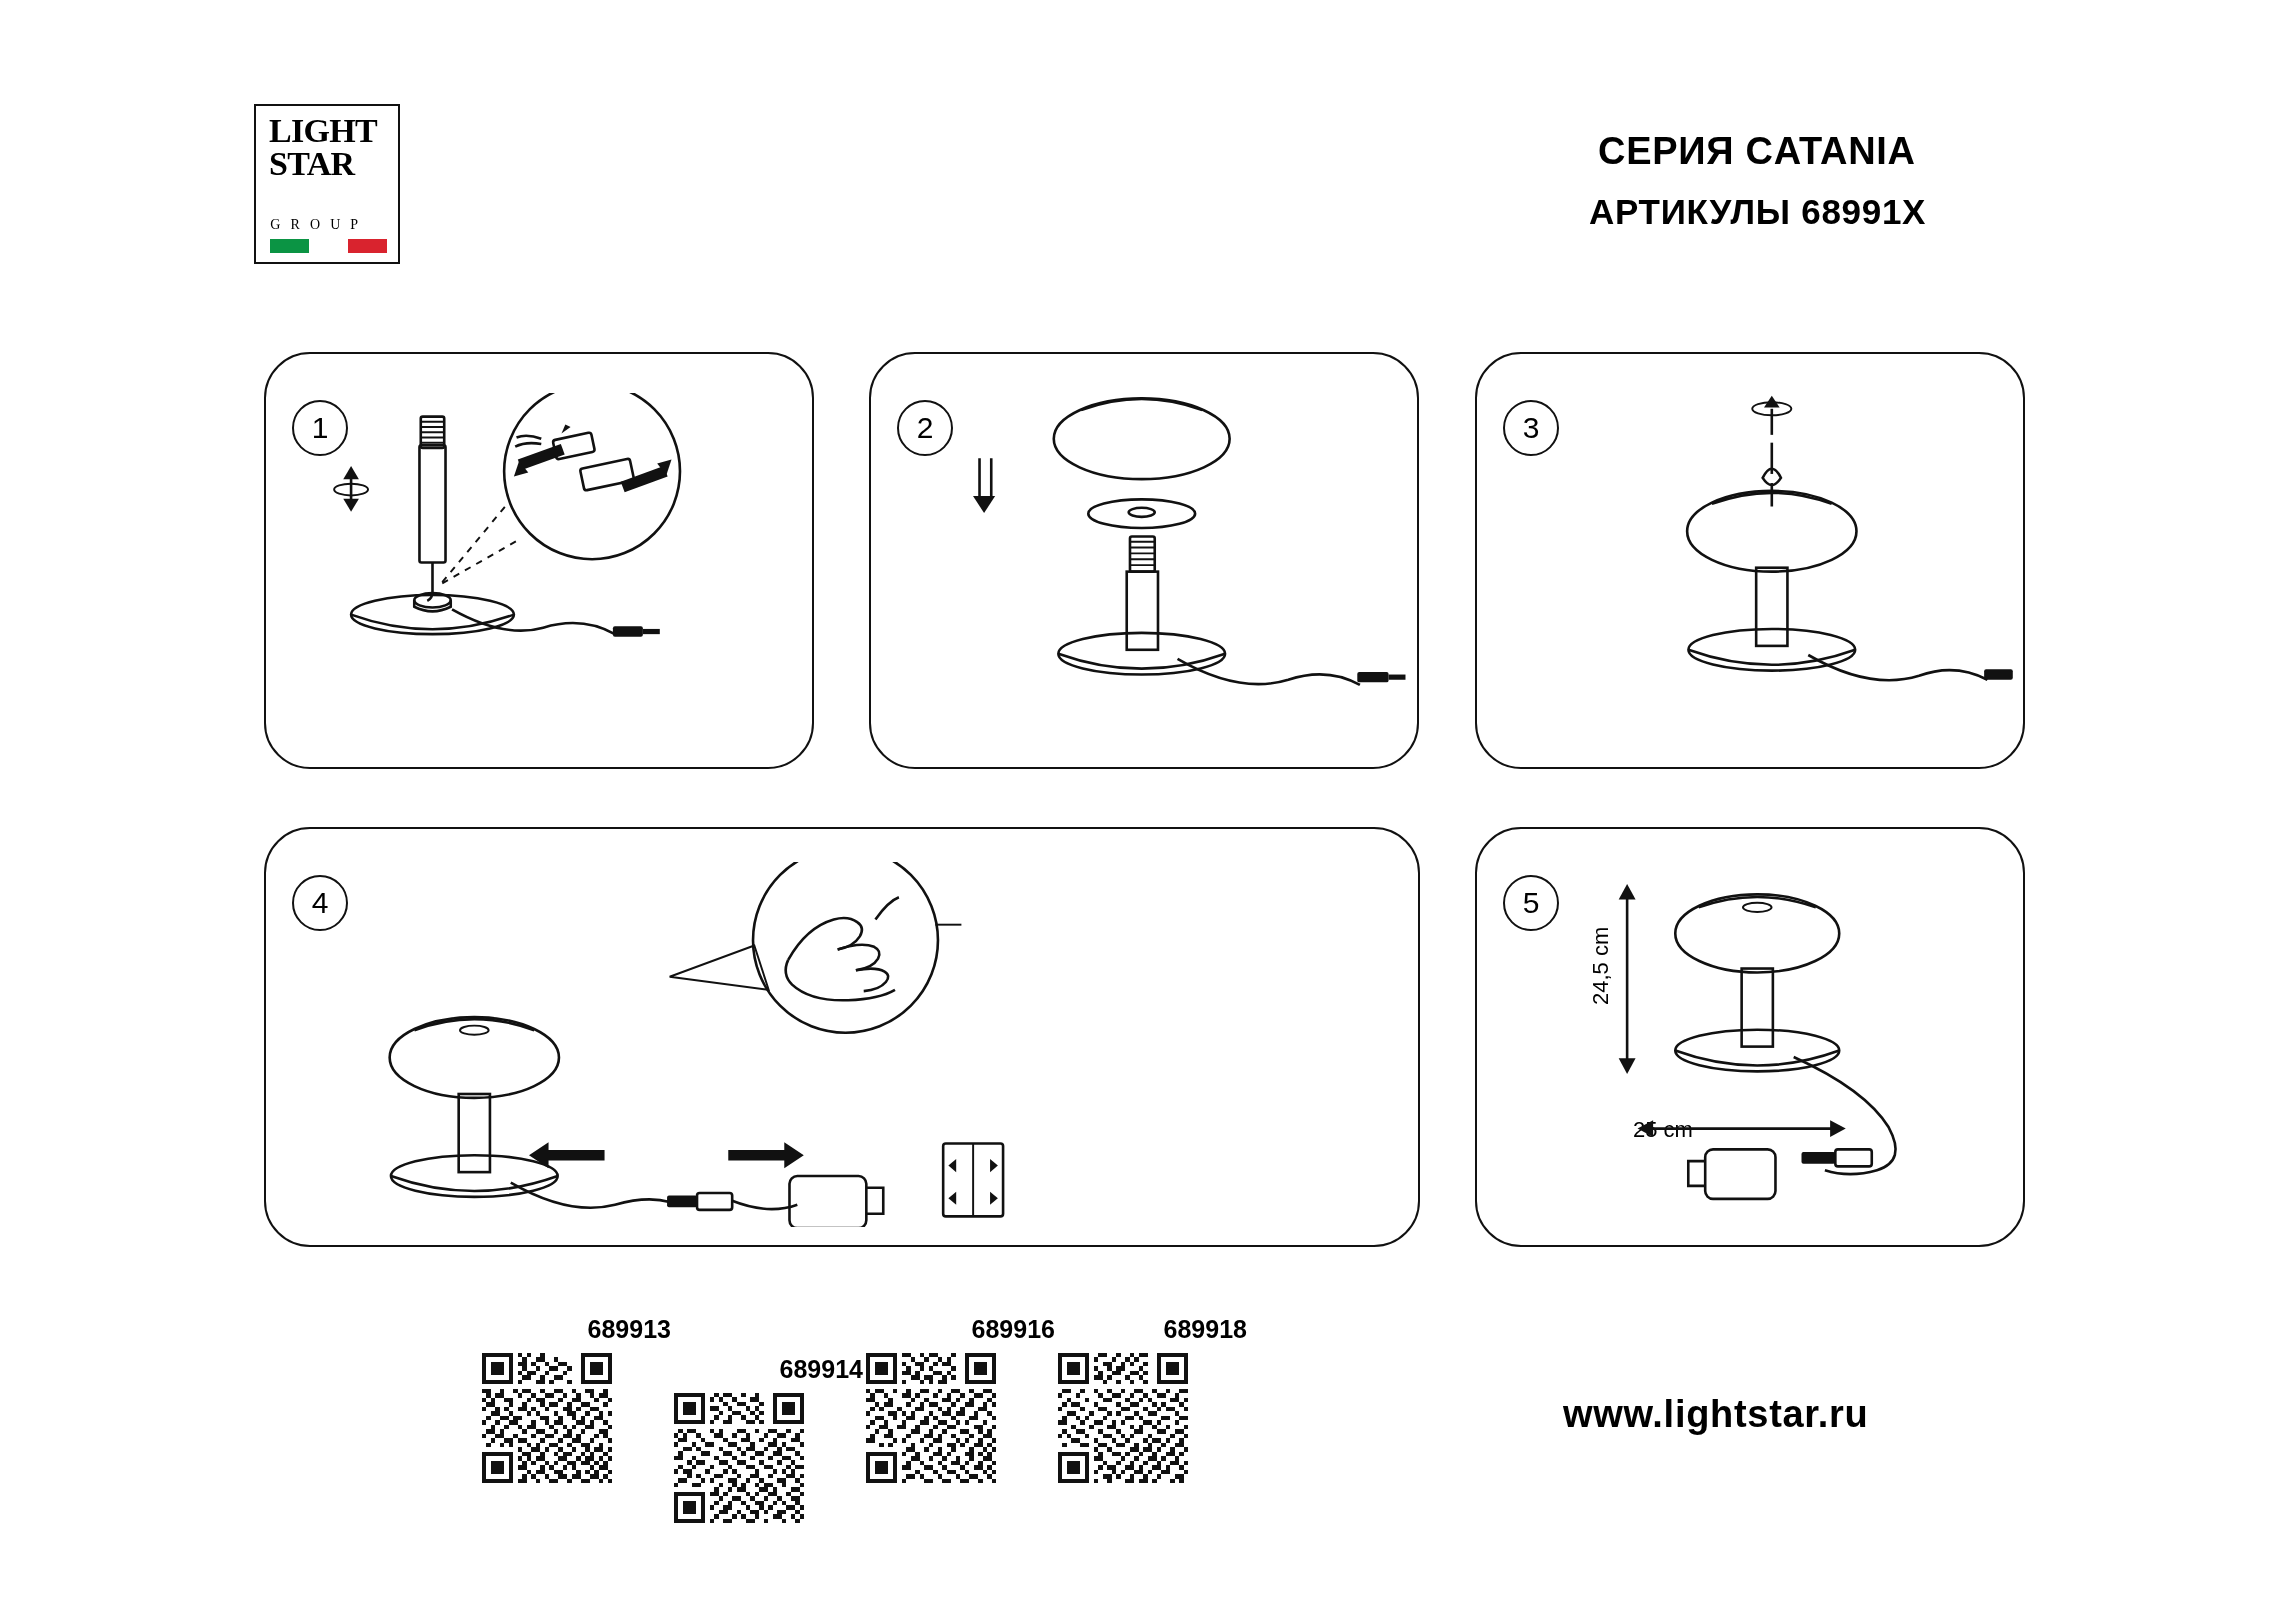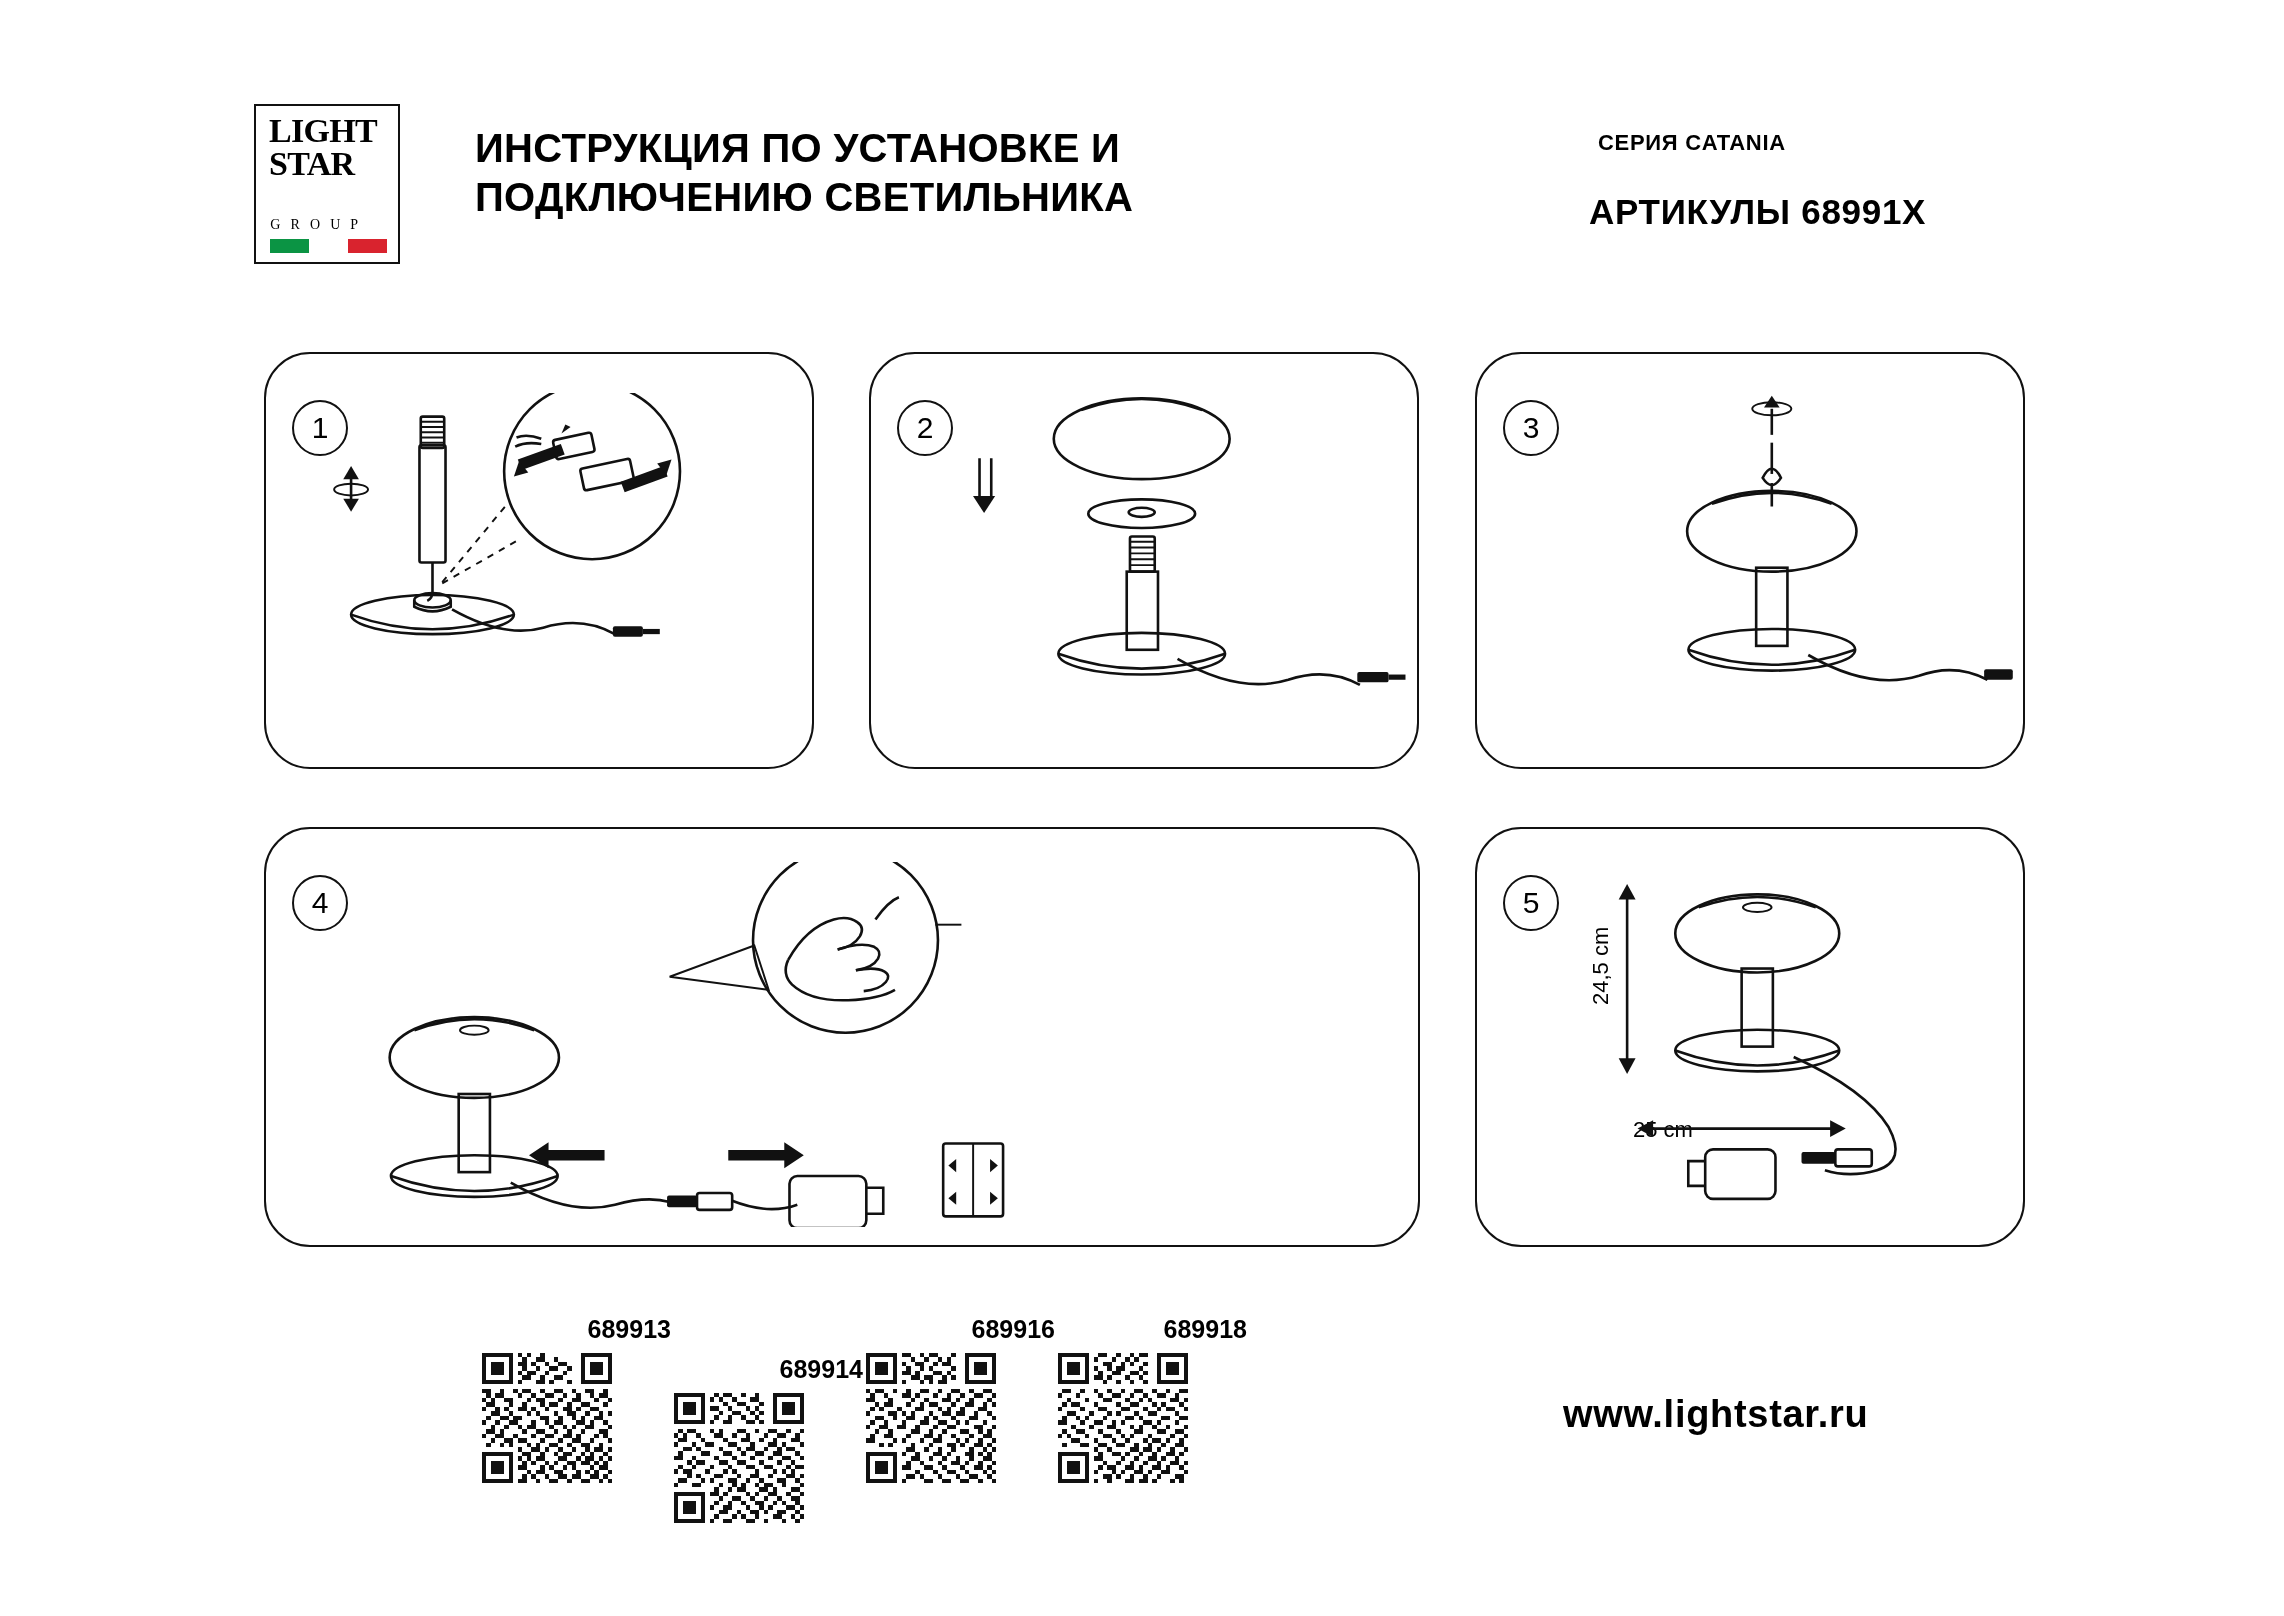--- a/index.html
+++ b/index.html
@@ -12,21 +12,21 @@
   .logo-text{position:absolute;left:13px;top:7.8px;font-family:"Liberation Serif",serif;font-weight:700;font-size:34px;line-height:33px;letter-spacing:-0.7px;}
   .logo-group{position:absolute;left:14.3px;top:111px;font-family:Liberation Serif, serif;font-size:14px;letter-spacing:3.3px;}
   .flag{position:absolute;left:14.3px;top:133px;width:117px;height:14.3px;display:flex;}
   .flag i{display:block;flex:1;height:100%;}
   .flag .g{background:#0b9444;}
   .flag .w{background:#ffffff;}
   .flag .r{background:#d9232e;}
 
   .title{position:absolute;left:475px;top:124px;width:846px;font-size:40px;font-weight:700;line-height:1.22;letter-spacing:0.3px;}
 
-  .series{position:absolute;left:1598px;top:130px;font-size:22px;font-weight:700;letter-spacing:0.7px;}
+  .series{position:absolute;left:1598px;top:130px;font-size:38px;font-weight:700;letter-spacing:0.7px;}
   .articul{position:absolute;left:1589px;top:192px;font-size:35px;font-weight:700;letter-spacing:0.7px;}
 
   
   .panel{position:absolute;border:2.6px solid #111;border-radius:46px;box-sizing:border-box;background:#fff;}
   .p1{left:264px;top:352px;width:550px;height:417px;}
   .p2{left:869px;top:352px;width:550px;height:417px;}
   .p3{left:1475px;top:352px;width:550px;height:417px;}
   .p4{left:264px;top:827px;width:1156px;height:420px;}
   .p5{left:1475px;top:827px;width:550px;height:420px;}
 
@@ -60,21 +60,20 @@
       </div>
       <div class="logo-group">G R O U P</div>
       <div class="flag">
         <i class="g"></i>
           <i class="w"></i>
           <i class="r"></i>
       </div>
     </div>
   </div>
 
-  <div class="title">ИНСТРУКЦИЯ ПО УСТАНОВКЕ И ПОДКЛЮЧЕНИЮ СВЕТИЛЬНИКА</div>
   <div class="series">СЕРИЯ CATANIA</div>
   <div class="articul">АРТИКУЛЫ 68991X</div>
 
   <div class="panel p1">
     <div class="num" style="left:26px;top:46px;">1</div>
     <svg width="495" height="339" viewBox="0 0 760 520" style="position:absolute;left:46px;top:39px;">
 
       <ellipse class="ln" cx="185" cy="340" rx="125" ry="30"></ellipse>
       <path class="ln" d="M60 340 q125 45 250 0"></path>
 

